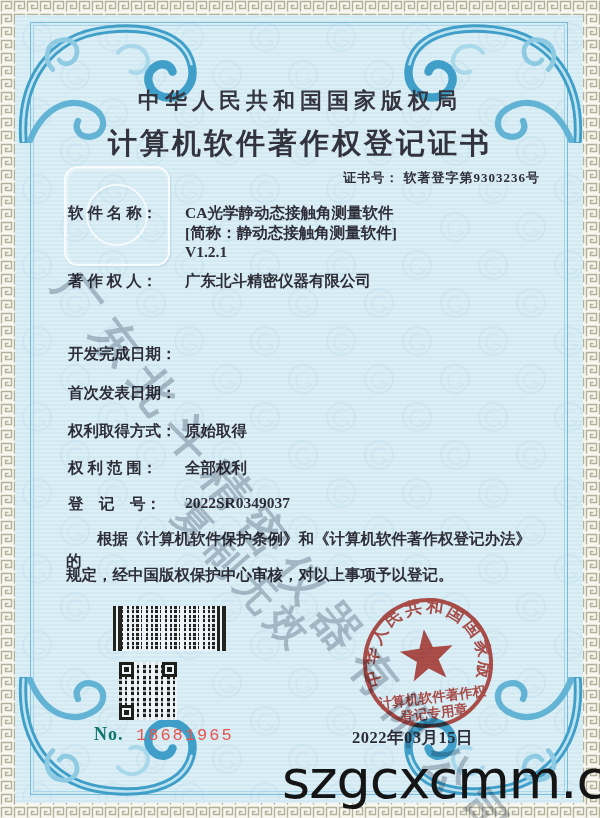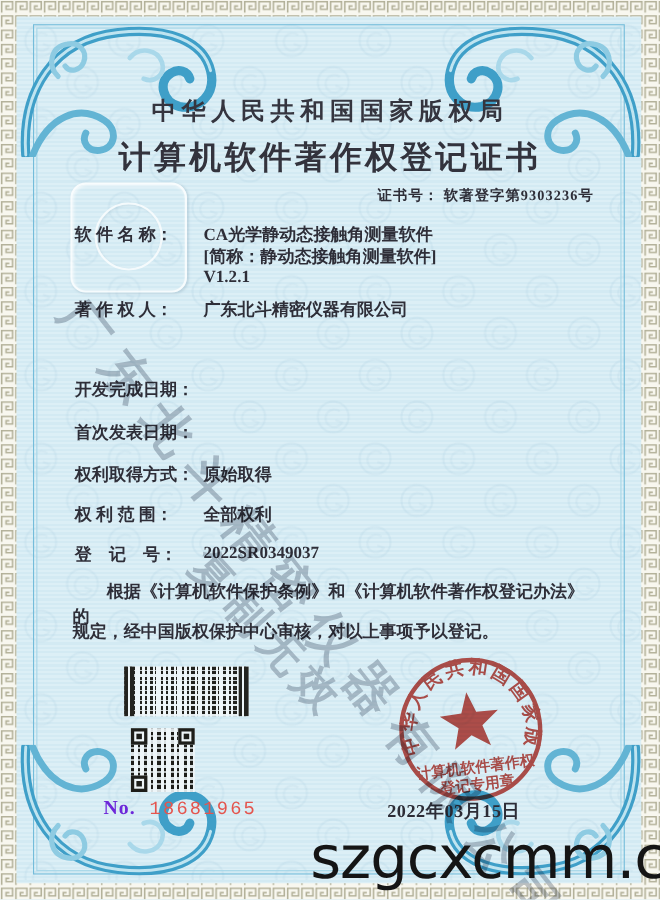--- a/index.html
+++ b/index.html
@@ -51,21 +51,21 @@
     background:repeating-linear-gradient(90deg,#23231f 0 3px,#eef5f8 3px 5px,#23231f 5px 9px);}
   .barcode::before{left:0;} .barcode::after{right:0;}
   .qr{position:absolute;left:119px;top:662px;width:58px;height:58px;z-index:7;
     background:
      repeating-linear-gradient(0deg,rgba(238,246,249,.9) 0 3px,transparent 3px 6px,rgba(238,246,249,.7) 6px 8px,transparent 8px 11px),
      repeating-linear-gradient(90deg,#1e1e1a 0 3px,#eef5f8 3px 6px,#1e1e1a 6px 8px,#eef5f8 8px 12px);}
   .finder{position:absolute;width:15px;height:15px;border:3px solid #1e1e1a;background:#eef5f8;box-sizing:border-box;}
   .finder::before{content:"";position:absolute;left:2px;top:2px;width:5px;height:5px;background:#1e1e1a;}
   .finder.tl{left:0;top:0;} .finder.tr{right:0;top:0;} .finder.bl{left:0;bottom:0;}
   .serial{position:absolute;left:94px;top:724px;z-index:7;font-size:18px;}
-  .serial .pfx{font-weight:bold;color:#6d28d9;letter-spacing:1px;}
+  .serial .pfx{font-weight:bold;color:#0f766e;letter-spacing:1px;}
   .serial .num{font-family:"Liberation Mono","DejaVu Sans Mono",monospace;
     color:#e4554e;letter-spacing:2px;margin-left:8px;font-size:17px;}
   
   .sealwrap{position:absolute;left:348px;top:583px;width:160px;height:160px;z-index:8;
     transform:rotate(-7deg);mix-blend-mode:multiply;opacity:.92;}
   .sealdate{position:absolute;left:352px;top:727px;width:150px;text-align:left;z-index:8;
     font-size:16.5px;font-weight:bold;color:#2c2c36;letter-spacing:.5px;}
   
   .wm{position:absolute;z-index:9;color:rgba(92,102,120,.38);font-weight:bold;
       white-space:nowrap;pointer-events:none;mix-blend-mode:multiply;}

